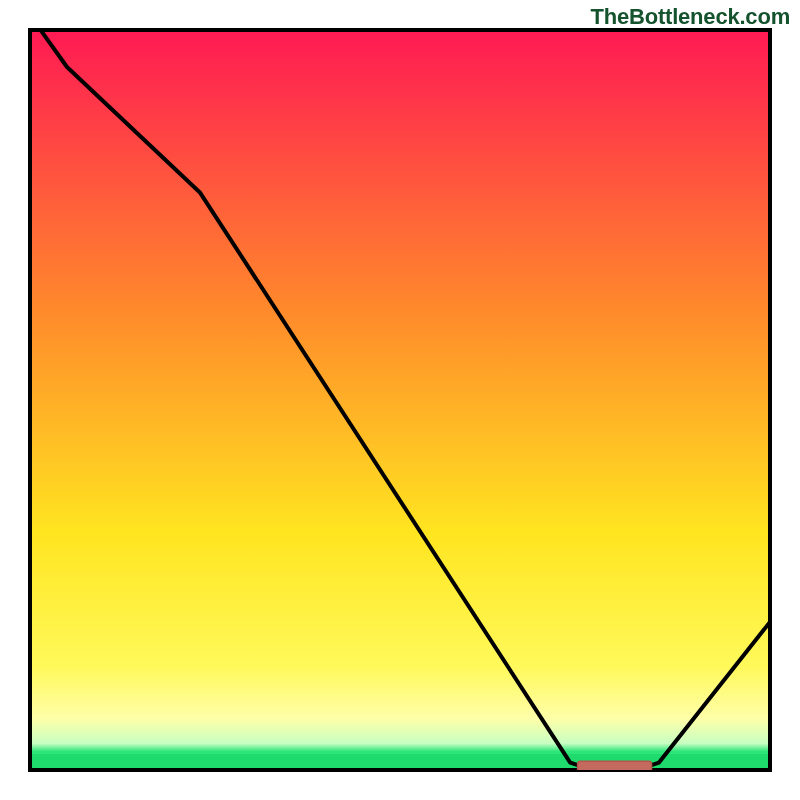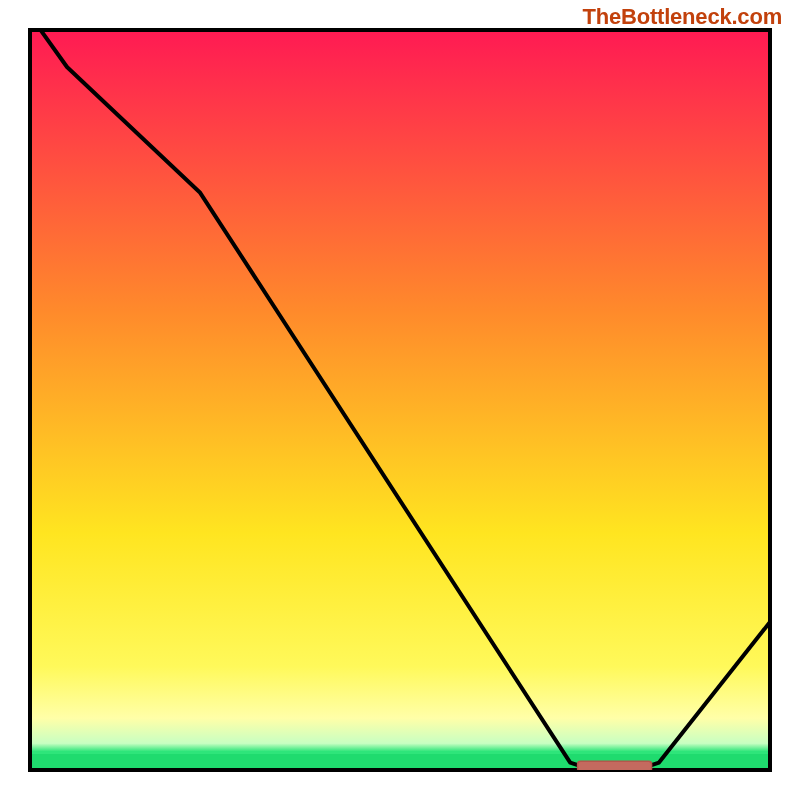--- a/index.html
+++ b/index.html
@@ -13,24 +13,24 @@
   }
   .frame {
     position: relative;
     width: 800px;
     height: 800px;
     box-sizing: border-box;
   }
   .watermark {
     position: absolute;
     top: 4px;
-    right: 18px;
+    right: 10px;
     font-size: 22px;
     font-weight: 600;
-    color: #c2410c;
+    color: #14532d;
     letter-spacing: -0.2px;
     z-index: 10;
   }
   svg.chart {
     position: absolute;
     left: 0;
     top: 0;
     width: 800px;
     height: 800px;
     display: block;

